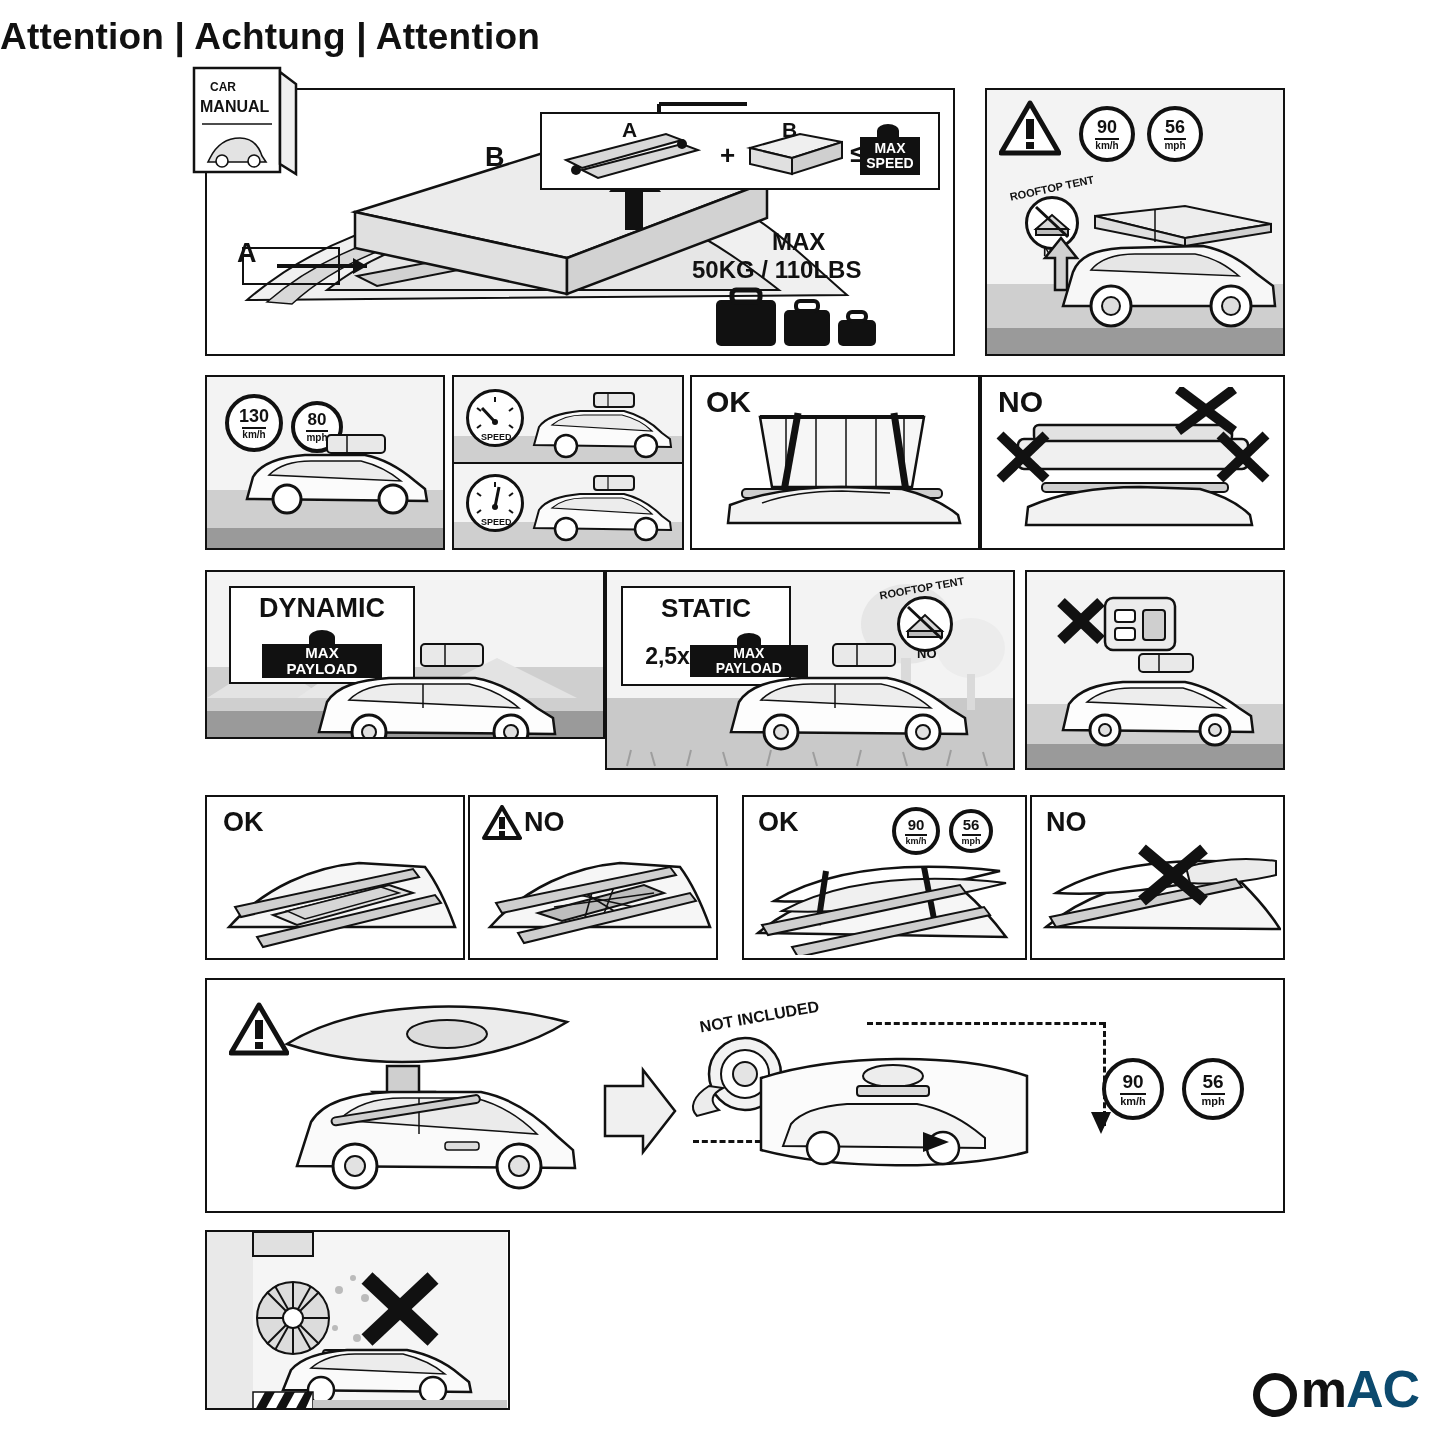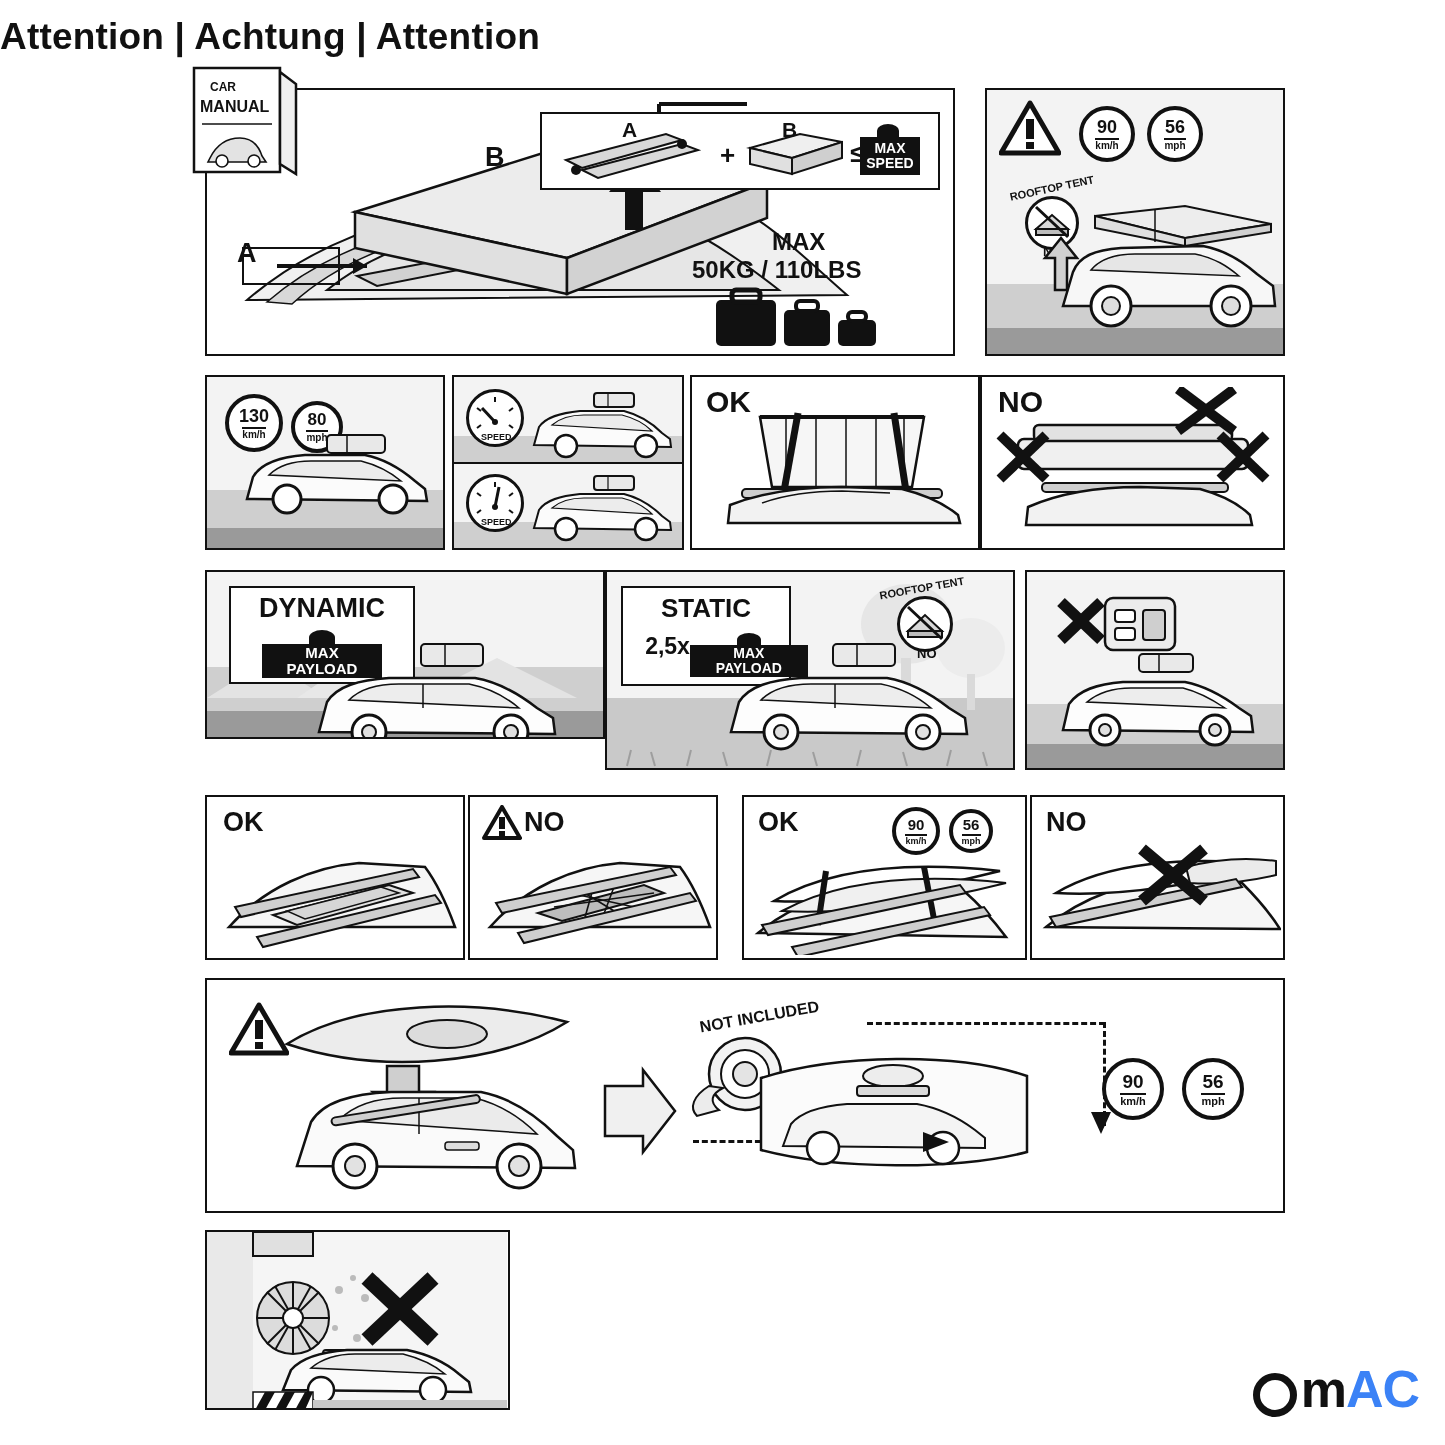--- a/index.html
+++ b/index.html
@@ -36,21 +36,21 @@
     position:absolute;background:#fff;border:2px solid #111;display:flex;
     align-items:center;justify-content:center;text-align:center;font-weight:700;box-sizing:border-box;
   }
   .maxload{
     position:absolute;background:#111;color:#fff;font-weight:700;text-align:center;
     display:flex;align-items:center;justify-content:center;line-height:1.05;
   }
   .knob{position:absolute;background:#111;border-radius:50% 50% 0 0;}
   .omac{position:absolute;right:26px;bottom:26px;display:flex;align-items:center;}
   .omac .txt{font-size:52px;font-weight:700;letter-spacing:-1px;color:#111;}
-  .omac .a{color:#3b82f6;}
+  .omac .a{color:#0c4a6e;}
   .omac .o{
     display:inline-block;width:44px;height:44px;border:7px solid #111;border-radius:50%;
     box-sizing:border-box;margin-right:4px;position:relative;top:6px;
   }
   .rtt{
     position:absolute;border:3px solid #111;border-radius:50%;background:#fff;
     display:flex;align-items:flex-end;justify-content:center;box-sizing:border-box;
   }
   .dash{position:absolute;border-top:3px dashed #111;}
   .gauge{position:absolute;border:3px solid #111;border-radius:50%;background:#fff;box-sizing:border-box;}
@@ -353,21 +353,21 @@
     <ellipse cx="300" cy="46" rx="46" ry="40" fill="#e6e6e6"></ellipse>
     <rect x="294" y="80" width="10" height="50" fill="#dadada"></rect>
     <ellipse cx="364" cy="70" rx="34" ry="30" fill="#ececec"></ellipse>
     <rect x="360" y="96" width="8" height="36" fill="#dadada"></rect>
   </svg>
 
   <div class="plate" style="left:14px;top:14px;width:170px;height:42px;border-bottom:none;">
     <div style="font-size:26px;">STATIC</div>
   </div>
   <div class="plate" style="left:14px;top:56px;width:170px;height:58px;border-top:none;">
-    <div style="display:flex;gap:0;margin-left:41px;">
+    <div style="display:flex;align-items:center;gap:0;margin-left:41px;">
       <span style="font-size:23px;">2,5x</span>
       <span style="position:relative;display:inline-block;width:118px;height:46px;">
         <span class="knob" style="left:50%;margin-left:-12px;top:0px;width:24px;height:14px;"></span>
         <span class="maxload" style="left:0;top:12px;width:118px;height:32px;font-size:14px;">
           <span>
             <span style="display:block">MAX</span>
             <span style="display:block">PAYLOAD</span>
           </span>
         </span>
       </span>

